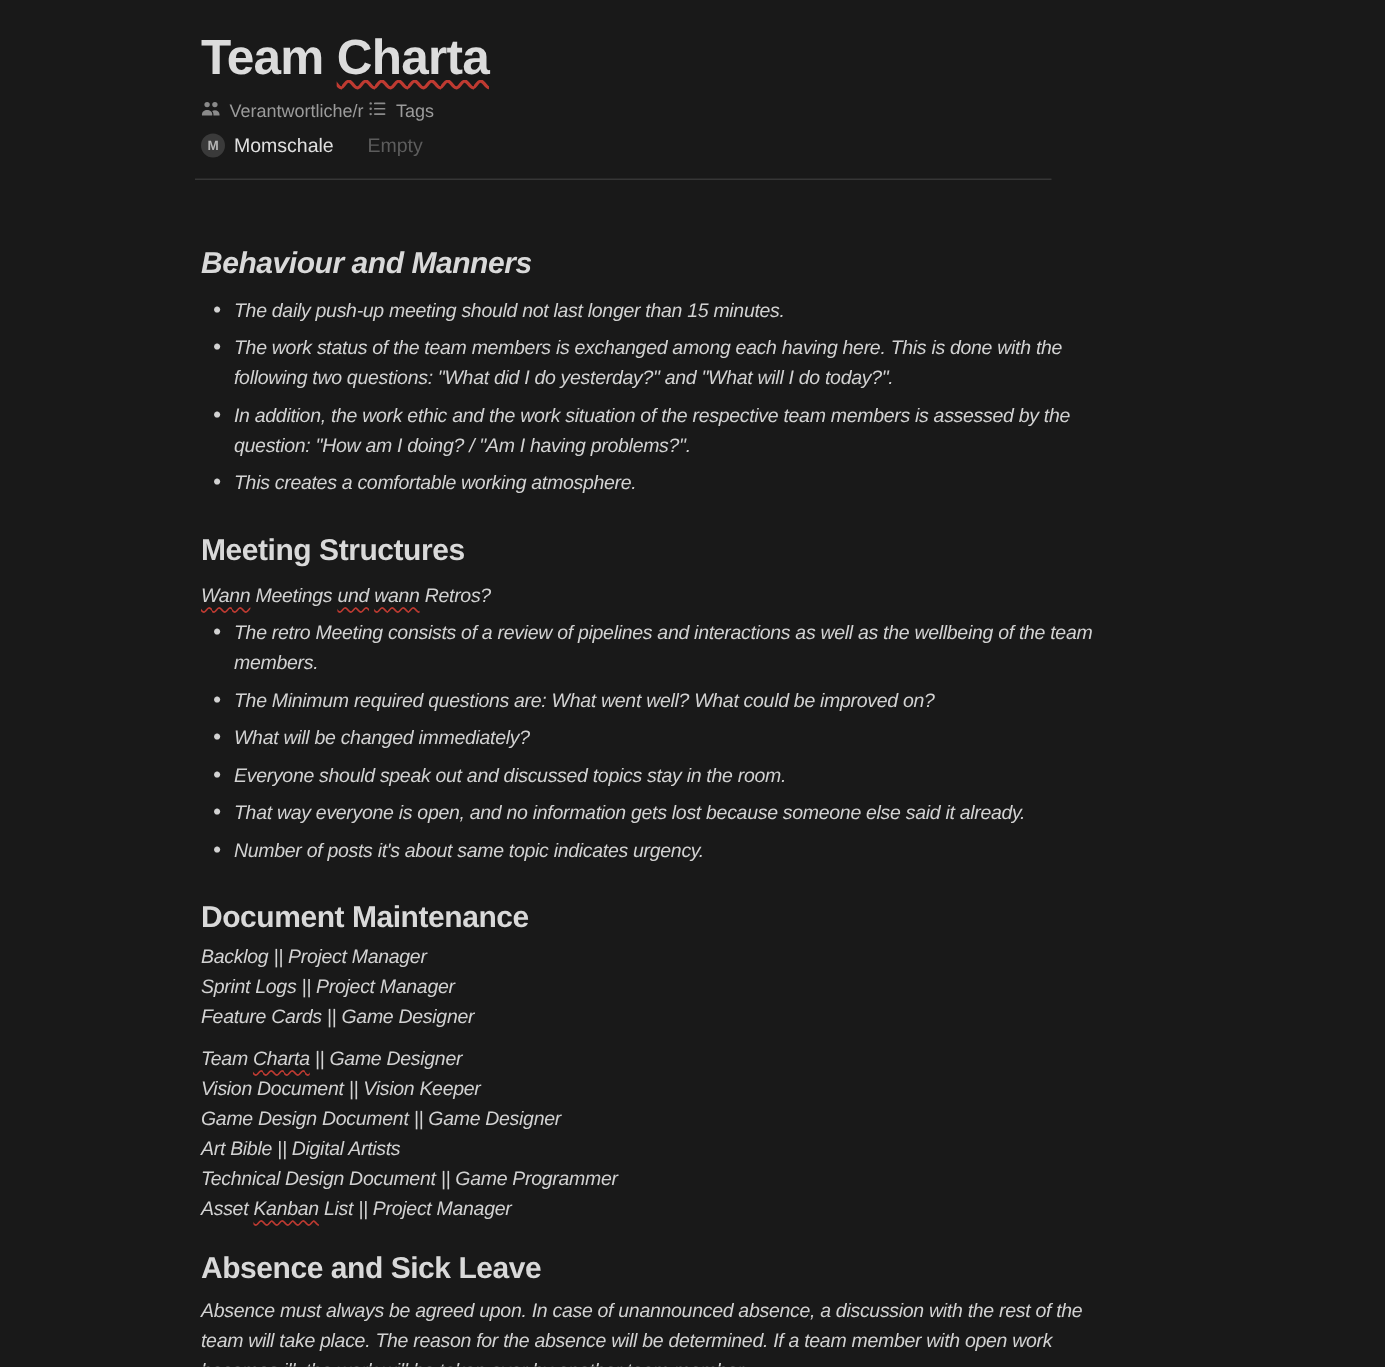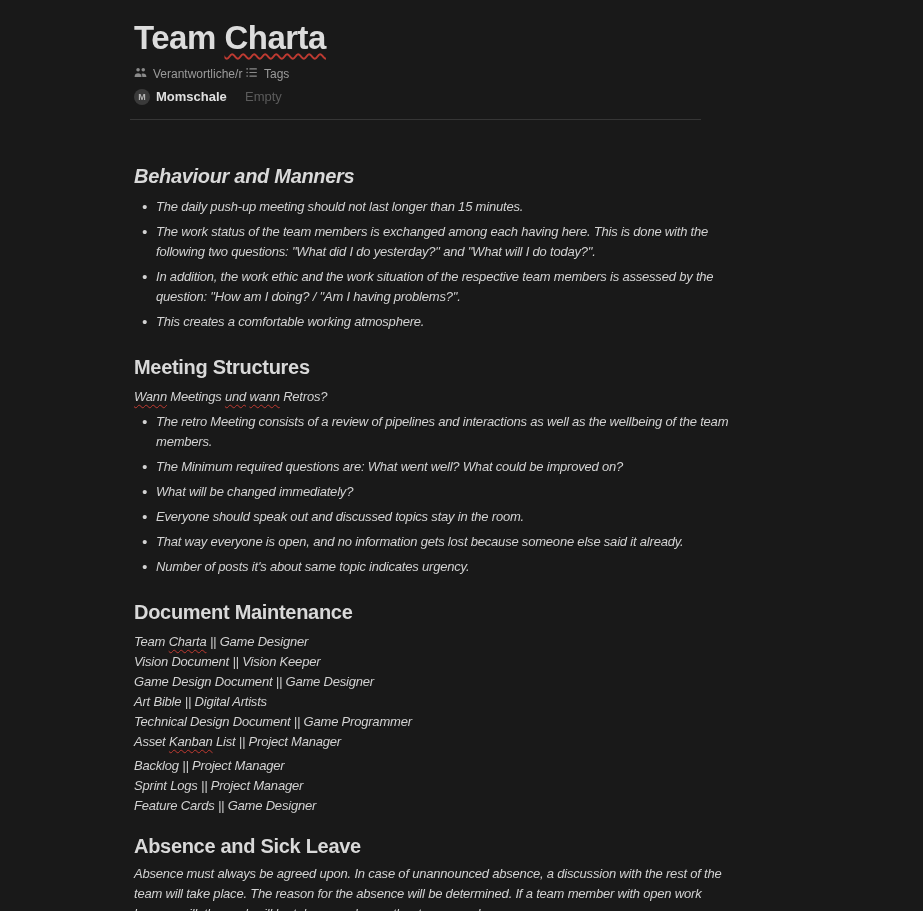--- a/index.html
+++ b/index.html
@@ -33,21 +33,21 @@
     height: 15px; font-size: 12px; color: #9b9b9b; cursor: pointer;
   }
   .prop-label svg { flex: 0 0 auto; color: #8a8a8a; }
   .prop-value { margin-top: 7px; height: 17px; display: flex; align-items: center; gap: 6px; font-size: 13px; cursor: pointer; }
   .avatar {
     width: 16px; height: 16px; border-radius: 50%;
     background: #3a3a3a; color: #b5b5b5;
     font-size: 9px; font-weight: 700;
     display: inline-flex; align-items: center; justify-content: center;
   }
-  .owner-name { font-weight: 700; color: #e0e0e0; }
+  .owner-name { font-weight: 400; color: #e0e0e0; }
   .empty-value { color: #5c5c5c; }
 
   .divider { border: 0; border-top: 1px solid #363636; width: 571px; margin: 14px 0 0 -4px; }
 
   h2 {
     font-size: 20px; line-height: 24px; font-weight: 700;
     color: #d9d9d9; letter-spacing: -0.3px; cursor: text;
   }
   .h2-first { margin-top: 44px; font-style: italic; }
   .h2-next  { margin-top: 23px; }
@@ -123,30 +123,30 @@
   <ul class="blist body-text" style="margin-top:5px">
     <li>The retro Meeting consists of a review of pipelines and interactions as well as the wellbeing of the team members.</li>
     <li>The Minimum required questions are: What went well? What could be improved on?</li>
     <li>What will be changed immediately?</li>
     <li>Everyone should speak out and discussed topics stay in the room.</li>
     <li>That way everyone is open, and no information gets lost because someone else said it already.</li>
     <li>Number of posts it's about same topic indicates urgency.</li>
   </ul>
 
   <h2 class="h2-next">Document Maintenance</h2>
+  <p class="para para-tight body-text">
+    <span class="line">Backlog || Project Manager</span>
+    <span class="line">Sprint Logs || Project Manager</span>
+    <span class="line">Feature Cards || Game Designer</span>
+  </p>
   <p class="para body-text">
     <span class="line"><span>Team </span><span class="sq">Charta</span><span> || Game Designer</span></span>
     <span class="line">Vision Document || Vision Keeper</span>
     <span class="line">Game Design Document || Game Designer</span>
     <span class="line">Art Bible || Digital Artists</span>
     <span class="line">Technical Design Document || Game Programmer</span>
     <span class="line"><span>Asset </span><span class="sq">Kanban</span><span> List || Project Manager</span></span>
   </p>
-  <p class="para para-tight body-text">
-    <span class="line">Backlog || Project Manager</span>
-    <span class="line">Sprint Logs || Project Manager</span>
-    <span class="line">Feature Cards || Game Designer</span>
-  </p>
 
   <h2 class="h2-next" style="margin-top:18px">Absence and Sick Leave</h2>
   <p class="para body-text" style="margin-top:6px">Absence must always be agreed upon. In case of unannounced absence, a discussion with the rest of the team will take place. The reason for the absence will be determined. If a team member with open work becomes ill, the work will be taken over by another team member.</p>
 
 </div>
 
 </body></html>

